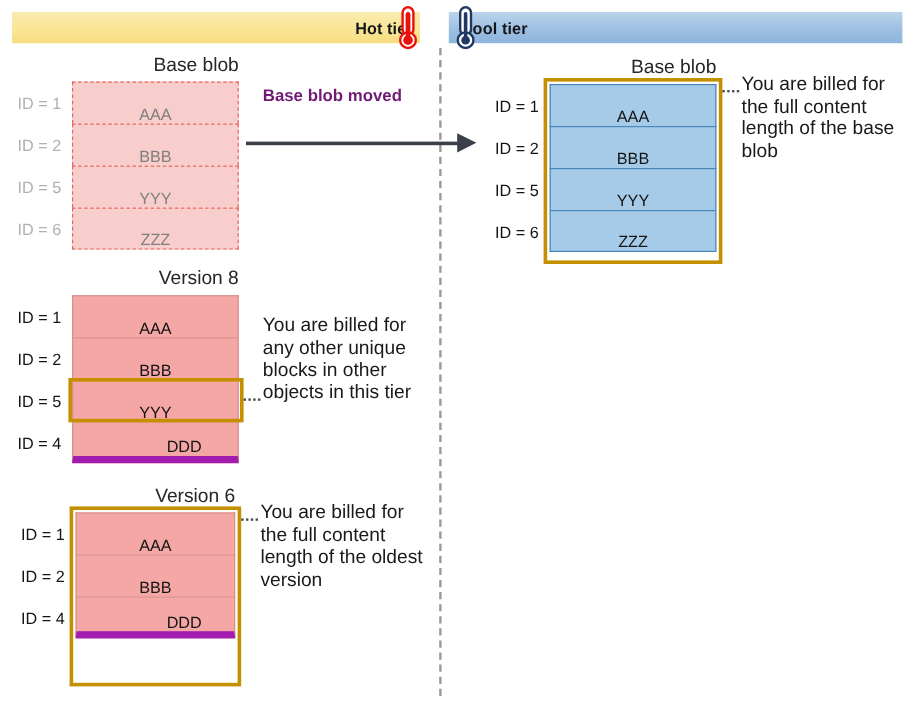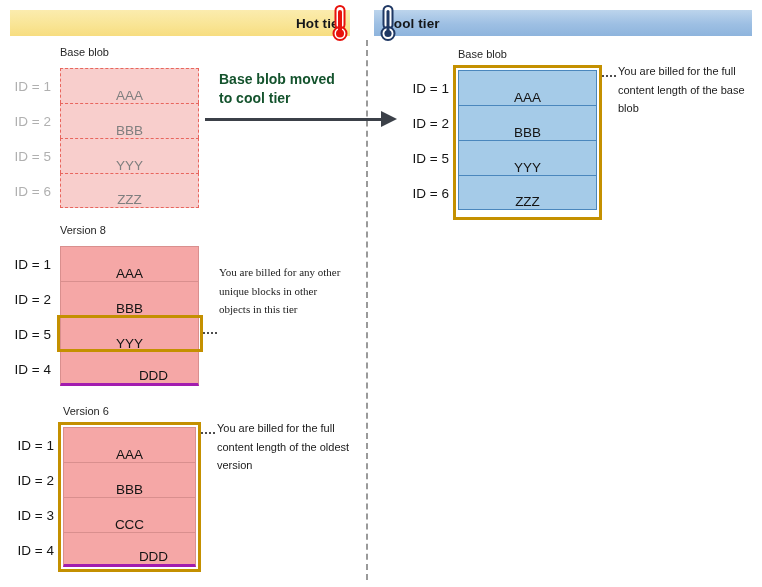--- a/index.html
+++ b/index.html
@@ -66,22 +66,22 @@
   }
 
   
   .blob {
     position: absolute;
   }
   .blob-title {
     position: absolute;
     left: 0;
     width: 100%;
-    text-align: left;
-    font-size: 11px;
+    text-align: right;
+    font-size: 16px;
     color: #262626;
     top: -22px;
     white-space: nowrap;
   }
   .rows {
     position: absolute;
     left: 0; top: 0;
     width: 100%;
   }
   .row {
@@ -114,21 +114,21 @@
   .faded .row-label { color: #b0b0b0; }
 
   
   .pink .row {
     background: #f5a7a6;
     border-left: 1px solid #d98f8e;
     border-right: 1px solid #d98f8e;
     border-top: 1px solid #d98f8e;
     color: #141414;
   }
-  .pink .row:last-child { border-bottom: 3px solid #a21caf; padding-left: 48px; }
+  .pink .row:last-child { border-bottom: 6px solid #a21caf; padding-left: 48px; }
   .pink .row-label { color: #141414; }
 
   
   .blue .row {
     background: #a5cbe8;
     border-left: 1px solid #4a87bd;
     border-right: 1px solid #4a87bd;
     border-top: 1px solid #4a87bd;
     color: #141414;
   }
@@ -139,39 +139,39 @@
   .gold-box {
     position: absolute;
     border: 3px solid #c49000;
     box-sizing: border-box;
     pointer-events: none;
   }
 
   
   .note {
     position: absolute;
-    font-size: 11px;
+    font-size: 16px;
     line-height: 18.5px;
     color: #1a1a1a;
   }
   .leader {
     position: absolute;
     border-top: 2px dotted #4d4d4d;
     height: 0;
   }
 
   
   .move-label {
     position: absolute;
     left: 219px;
     top: 70px;
     font-size: 14px;
     font-weight: bold;
     line-height: 19px;
-    color: #14532d;
+    color: #701a75;
     white-space: nowrap;
   }
   .arrow-shaft {
     position: absolute;
     left: 205px;
     top: 118px;
     width: 178px;
     height: 3px;
     background: #3b4048;
   }
@@ -229,21 +229,20 @@
     </div>
     <div class="row">
       <span class="row-label">ID = 6</span>
       <span>ZZZ</span>
     </div>
   </div>
 </div>
 
 <div class="move-label">
   <div>Base blob moved</div>
-  <div>to cool tier</div>
 </div>
 <div class="arrow-shaft"></div>
 <div class="arrow-head"></div>
 
 <div class="blob pink" style="left:60px; top:246px; width:139px;">
   <div class="blob-title">Version 8</div>
   <div class="rows">
     <div class="row">
       <span class="row-label">ID = 1</span>
       <span>AAA</span>
@@ -258,38 +257,34 @@
     </div>
     <div class="row">
       <span class="row-label">ID = 4</span>
       <span>DDD</span>
     </div>
   </div>
 </div>
 <div class="gold-box" style="left:57px; top:315px; width:146px; height:37px;"></div>
 
 <div class="leader" style="left:203px; top:332px; width:14px;"></div>
-<div class="note" style="left:219px; top:263px; width:130px;font-family:Liberation Serif, serif;">You are billed for any other unique blocks in other objects in this tier</div>
+<div class="note" style="left:219px; top:263px; width:130px;">You are billed for any other unique blocks in other objects in this tier</div>
 
 <div class="blob pink" style="left:63px; top:427px; width:133px;">
   <div class="blob-title">Version 6</div>
   <div class="rows">
     <div class="row">
       <span class="row-label">ID = 1</span>
       <span>AAA</span>
     </div>
     <div class="row">
       <span class="row-label">ID = 2</span>
       <span>BBB</span>
     </div>
     <div class="row">
-      <span class="row-label">ID = 3</span>
-      <span>CCC</span>
-    </div>
-    <div class="row">
       <span class="row-label">ID = 4</span>
       <span>DDD</span>
     </div>
   </div>
 </div>
 <div class="gold-box" style="left:58px; top:422px; width:143px; height:150px; background:transparent;"></div>
 
 <div class="leader" style="left:201px; top:432px; width:14px;"></div>
 <div class="note" style="left:217px; top:419px; width:140px;">You are billed for the full content length of the oldest version</div>
 

